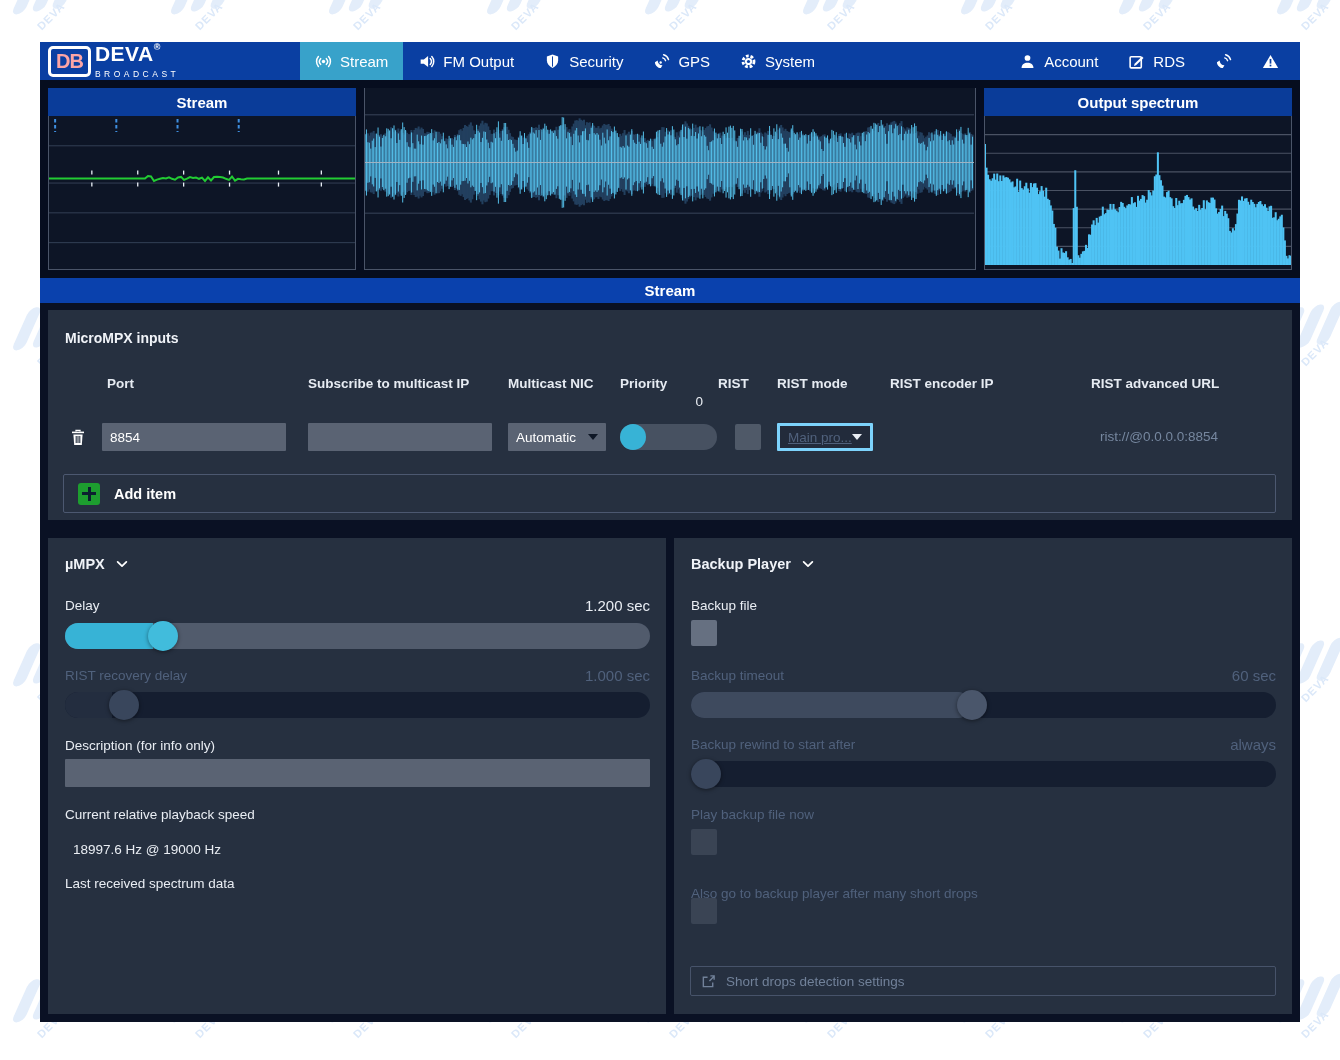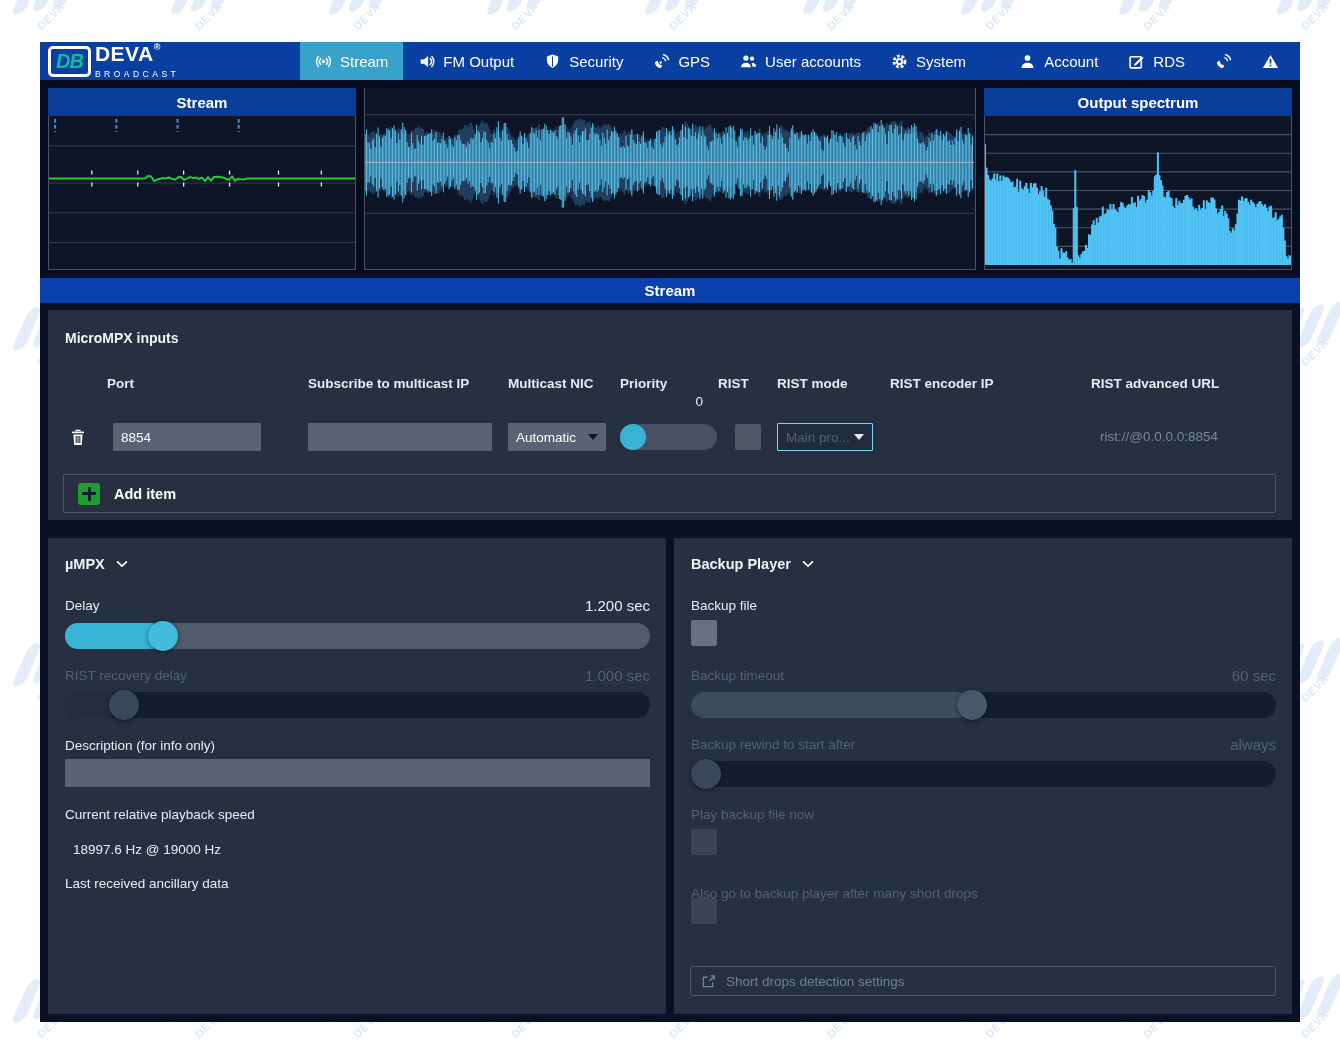--- a/index.html
+++ b/index.html
@@ -15,21 +15,21 @@
   #watermark { position:absolute; inset:0; z-index:0; overflow:hidden; }
   .wm-tile { position:absolute; display:flex; gap:7px; transform:rotate(-8deg); }
   .wm-bar { width:13px; height:40px; border-radius:8px; background:#e3edfa; transform:skewX(-32deg); }
   .wm-txt { position:absolute; font-size:11px; font-weight:bold; color:#dbe8f9; transform:rotate(-45deg); letter-spacing:1px; }
   
   #app { position:absolute; left:40px; top:42px; width:1260px; height:980px; background:#0a1124; z-index:1; }
   
   .navbar { position:absolute; left:0; top:0; width:1260px; height:38px; background:#0a3fa2; display:flex; align-items:stretch; }
   .brand { display:flex; align-items:center; padding-left:8px; width:260px; }
   .brand-box { border:3px solid #fff; border-radius:5px; padding:1px 5px; margin-right:4px; }
-  .brand-db { font-weight:bold; font-size:20px; letter-spacing:-1px; color:#14b8a6; font-style:italic; }
+  .brand-db { font-weight:bold; font-size:20px; letter-spacing:-1px; color:#fca5a5; }
   .brand-text { line-height:1; }
   .brand-name { font-size:21px; font-weight:bold; color:#fff; letter-spacing:0.5px; }
   .brand-reg { font-size:9px; vertical-align:top; }
   .brand-sub { font-size:8.5px; letter-spacing:3.5px; color:#fff; }
   .nav-items { display:flex; align-items:stretch; }
   .nav-item { display:flex; align-items:center; gap:8px; padding:0 15px; color:#fff; font-size:15px; cursor:pointer; }
   .nav-item.active { background:#38a2ca; }
   .nav-right { margin-left:auto; display:flex; align-items:stretch; padding-right:6px;justify-content:flex-end; }
   .nav-icon { width:17px; height:17px; flex:0 0 auto; }
   
@@ -42,21 +42,21 @@
   
   .section-bar { position:absolute; left:0; top:236px; width:1260px; height:25px; background:#0a41ad; display:flex; align-items:center; justify-content:center; font-weight:bold; font-size:15px; color:#fff; }
   
   .card { background:#263040; position:absolute; }
   #micrompx-card { left:8px; top:268px; width:1244px; height:210px; }
   .card-title { position:absolute; left:17px; top:20px; font-weight:bold; font-size:14px; color:#f0f3f8; }
   .col-header { position:absolute; top:66px; font-weight:bold; font-size:13.5px; color:#e6ebf2; }
   .mrow-cell { position:absolute; top:113px; height:28px; }
   .tinput { background:#5a6373; border:none; color:#fff; font-size:13.5px; padding:0 8px; height:28px; width:100%; font-family:"Liberation Sans",sans-serif; border-radius:1px; }
   .tselect { background:#5a6373; height:28px; display:flex; align-items:center; justify-content:space-between; padding:0 8px; font-size:13.5px; color:#fff; cursor:pointer; border-radius:1px; }
-  .tselect.muted { background:#222b3b; border:1px solid #7dd3fc; color:#8a9ab2; }
+  .tselect.muted { background:#222b3b; border:3px solid #7dd3fc; color:#8a9ab2;text-decoration:underline; }
   .sel-arrow { width:0; height:0; border-left:5px solid transparent; border-right:5px solid transparent; border-top:6px solid #0e1726; }
   .tselect.muted .sel-arrow { border-top-color:#e9edf3; }
   .checkbox { width:26px; height:26px; border-radius:2px; background:#4f5968; cursor:pointer; }
   .checkbox.light { background:#667081; }
   .checkbox.dark { background:#3a4454; }
   .prio-zero { position:absolute; top:84px; left:572px; width:97px; text-align:right; padding-right:14px; font-size:13.5px; color:#e9edf3; }
   .url-text { font-size:13.5px; color:#76879f; line-height:28px; }
   .add-item { position:absolute; left:15px; top:164px; width:1213px; height:39px; border:1px solid #4c5870; border-radius:2px; display:flex; align-items:center; gap:14px; padding-left:14px; cursor:pointer; }
   .plus-box { width:22px; height:22px; background:#1d9e2f; border-radius:3px; position:relative; }
   .plus-box::before, .plus-box::after { content:""; position:absolute; background:#0c2030; }
@@ -492,29 +492,20 @@
           </svg>
         <span>Security</span>
       </div>
       <div class="nav-item">
         <svg class="nav-icon" viewBox="0 0 16 16">
             <path d="M1.8 8.6c.2 3 2.6 5.4 5.6 5.6l1.5-2.6a4.4 4.4 0 0 1-4.5-4.5z" fill="#fff"></path>
             <path d="M9.2 4.6a3.6 3.6 0 0 1 2.6 2.6M10 1.6a6.6 6.6 0 0 1 4.6 4.6" stroke="#fff" stroke-width="1.4" fill="none" stroke-linecap="round"></path>
             <circle cx="7.2" cy="8.9" r="1.1" fill="#fff"></circle>
           </svg>
         <span>GPS</span>
-      </div>
-      <div class="nav-item">
-        <svg class="nav-icon" viewBox="0 0 16 16">
-            <circle cx="5.6" cy="4.8" r="2.5" fill="#fff"></circle>
-            <path d="M1 13.4c0-2.6 2-4.2 4.6-4.2s4.6 1.6 4.6 4.2z" fill="#fff"></path>
-            <circle cx="11.3" cy="5.4" r="2" fill="#fff"></circle>
-            <path d="M11 9.2c2.3 0 4.2 1.4 4.2 3.7h-3.4" fill="#fff"></path>
-          </svg>
-        <span>User accounts</span>
       </div>
       <div class="nav-item">
         <svg class="nav-icon" viewBox="0 0 16 16">
             <circle cx="8" cy="8" r="5.2" fill="none" stroke="#fff" stroke-width="2.6" stroke-dasharray="2.6 1.7"></circle>
             <circle cx="8" cy="8" r="3.4" fill="#fff"></circle>
             <circle cx="8" cy="8" r="1.5" fill="#0a3fa2"></circle>
           </svg>
         <span>System</span>
       </div>
     </div>
@@ -1661,21 +1652,21 @@
     <div class="prio-zero">0</div>
 
     <div class="mrow-cell" style="left:22px; top:118px">
       <svg width="16" height="18" viewBox="0 0 16 18">
           <path d="M2 3.6h12v1.6H2z" fill="#fff"></path>
           <path d="M6 3.6v-1.2h4v1.2" fill="none" stroke="#fff" stroke-width="1.3"></path>
           <path d="M3.4 6.4h9.2l-.8 10.6H4.2z" fill="#fff"></path>
           <path d="M6.2 8v7M8 8v7M9.8 8v7" stroke="#263040" stroke-width="1.1"></path>
         </svg>
     </div>
-    <div class="mrow-cell" style="left:65px; width:148px">
+    <div class="mrow-cell" style="left:54px; width:184px">
       <input class="tinput" value="8854" style="">
     </div>
     <div class="mrow-cell" style="left:260px; width:184px">
       <input class="tinput" value="" style="">
     </div>
     <div class="mrow-cell tselect" style="left:460px; width:98px">
       <span>Automatic</span>
       <span class="sel-arrow"></span>
     </div>
     <div class="slider toggle" style="left:572px; top:114px; position:absolute">
@@ -1720,21 +1711,21 @@
     </div>
 
     <div class="row-label" style="top:200px">Description (for info only)</div>
     <div class="desc-input" style="top:221px">
       <input class="tinput" value="" style="">
     </div>
 
     <div class="row-label" style="top:269px">Current relative playback speed</div>
     <div class="row-label" style="top:304px; left:25px">18997.6 Hz @ 19000 Hz</div>
 
-    <div class="row-label" style="top:338px">Last received ancillary data</div>
+    <div class="row-label" style="top:338px">Last received spectrum data</div>
   </div>
 
   <div class="card" id="backup-card">
     <div class="panel-head">
       <span>Backup Player</span>
       <svg class="chev" viewBox="0 0 16 16">
           <path d="M3 5.5l5 5 5-5" stroke="#fff" stroke-width="2" fill="none" stroke-linecap="round" stroke-linejoin="round"></path>
         </svg>
     </div>
 

